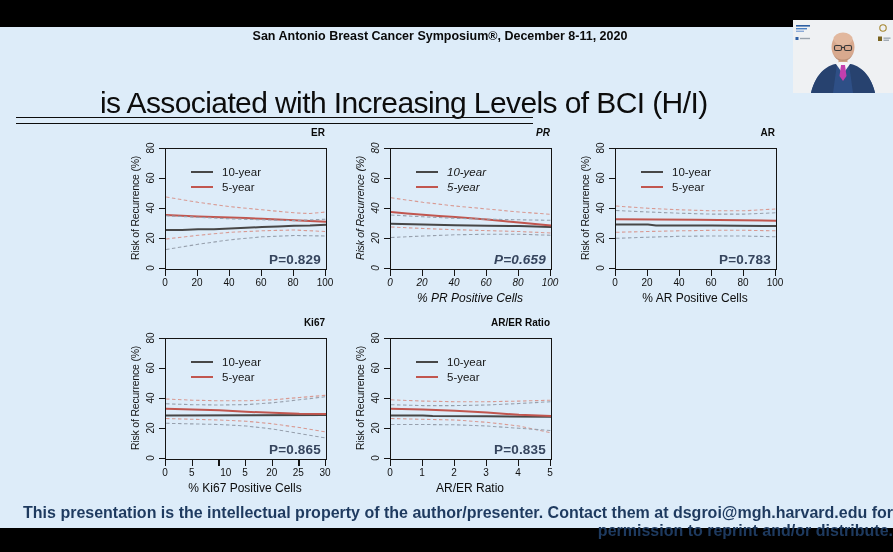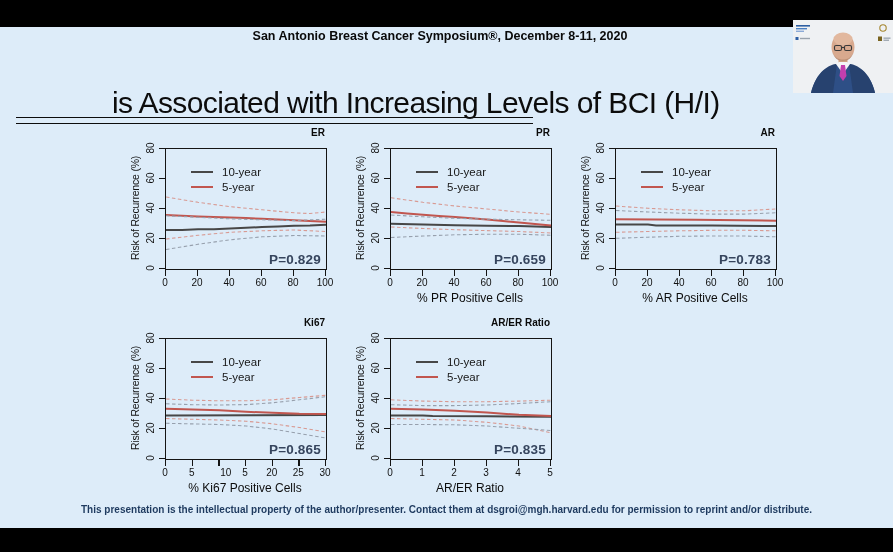--- a/index.html
+++ b/index.html
@@ -7,21 +7,21 @@
          font-family:"Liberation Sans","DejaVu Sans",sans-serif;}
   #slide{position:absolute;left:0;top:27px;width:893px;height:501px;background:#ddecf9;}
   .topbar{position:absolute;left:0;top:0;width:893px;height:27px;background:#000;}
   .bottombar{position:absolute;left:0;top:528px;width:893px;height:24px;background:#000;}
 
   .header-line{position:absolute;left:0;top:29px;width:880px;text-align:center;
     font-size:12.5px;font-weight:700;color:#0a0a0a;}
   .title-line{position:absolute;color:#0c0c0c;font-size:30px;font-weight:400;
     letter-spacing:-0.6px;white-space:nowrap;}
   .title-1{left:64px;top:53px;}
-  .title-2{left:112px;top:86px;}
+  .title-2{left:100px;top:86px;}
   .title-underline{position:absolute;left:16px;top:117px;width:517px;height:4.5px;
     border-top:1.6px solid #0c0c0c;border-bottom:1.6px solid #0c0c0c;}
 
   
   .chart{position:absolute;width:215px;height:182px;}
   .chart-title{position:absolute;left:50px;top:0;width:160px;text-align:right;
     font-size:10px;font-weight:700;color:#0a0a0a;}
   .plot{position:absolute;left:50px;top:21px;width:160px;height:120px;
     border:1.5px solid #141414;}
   .plot svg{position:absolute;left:0;top:0;}
@@ -34,22 +34,22 @@
   .tickmark{position:absolute;background:#141414;}
   .xlabel{position:absolute;left:40px;top:164px;width:180px;text-align:center;
     font-size:12px;color:#0d0d0d;}
   .legend{position:absolute;left:25px;top:15px;}
   .legend-row{display:flex;align-items:center;height:15px;}
   .legend-line{display:inline-block;width:22px;height:2px;margin-right:9px;}
   .legend-label{font-size:11.5px;color:#161616;}
   .pvalue{position:absolute;right:5px;bottom:2px;font-size:13.5px;font-weight:700;
     color:#36455e;letter-spacing:0.2px;}
 
-  .footer-line{position:absolute;left:0;top:504px;width:893px;text-align:center;
-    font-size:10px;font-weight:600;color:#1e3a5f;}
+  .footer-line{position:absolute;left:0;top:504px;width:893px;text-align:right;
+    font-size:16px;font-weight:600;color:#1e3a5f;}
 
   .webcam{position:absolute;left:793px;top:20px;width:100px;height:73px;
     background:#eef0f3;overflow:hidden;}
 </style>
 </head>
 <body>
 
 <div id="stage">
   <div id="slide"></div>
   <div class="topbar"></div>
@@ -101,21 +101,21 @@
       <div class="tickmark" style="top: 143px; width: 1.3px; height: 6px; left: 114px;"></div>
       <div class="xtick-label" style="top: 150px; left: 101px;">40</div>
       <div class="tickmark" style="top: 143px; width: 1.3px; height: 6px; left: 146px;"></div>
       <div class="xtick-label" style="top: 150px; left: 133px;">60</div>
       <div class="tickmark" style="top: 143px; width: 1.3px; height: 6px; left: 178px;"></div>
       <div class="xtick-label" style="top: 150px; left: 165px;">80</div>
       <div class="tickmark" style="top: 143px; width: 1.3px; height: 6px; left: 210px;"></div>
       <div class="xtick-label" style="top: 150px; left: 197px;">100</div>
     </div>
 
-  <div class="chart" style="left:340px;top:127px;">
+  <div class="chart" style="left:340px;top:127px;font-style:italic;">
     <div class="chart-title">PR</div>
     <div class="ylabel">Risk of Recurrence (%)</div>
     <div class="plot">
       <svg width="160" height="120">
           <polyline points="0.0,74.7 32.0,75.6 64.0,76.2 96.0,76.8 128.0,77.1 160.0,78.0" fill="none" stroke="#474747" stroke-width="2"></polyline>
           <polyline points="0.0,63.0 16.0,64.5 32.0,65.7 48.0,66.9 64.0,68.1 80.0,69.3 96.0,70.5 112.0,72.0 128.0,73.5 144.0,75.0 160.0,76.5" fill="none" stroke="#c1564f" stroke-width="2"></polyline>
           <polyline points="0.0,48.8 32.0,53.3 64.0,57.0 96.0,60.0 128.0,63.0 160.0,65.3" fill="none" stroke="#d89a93" stroke-width="1.1" stroke-dasharray="3.5,2.5"></polyline>
           <polyline points="0.0,66.0 32.0,67.8 64.0,69.3 96.0,70.2 128.0,70.8 160.0,71.3" fill="none" stroke="#97a0ad" stroke-width="1.1" stroke-dasharray="3.5,2.5"></polyline>
           <polyline points="0.0,78.0 32.0,79.5 64.0,80.7 96.0,81.6 128.0,82.5 160.0,84.0" fill="none" stroke="#d89a93" stroke-width="1.1" stroke-dasharray="3.5,2.5"></polyline>
           <polyline points="0.0,88.5 32.0,87.0 64.0,85.8 96.0,85.2 128.0,85.2 160.0,86.3" fill="none" stroke="#97a0ad" stroke-width="1.1" stroke-dasharray="3.5,2.5"></polyline>

